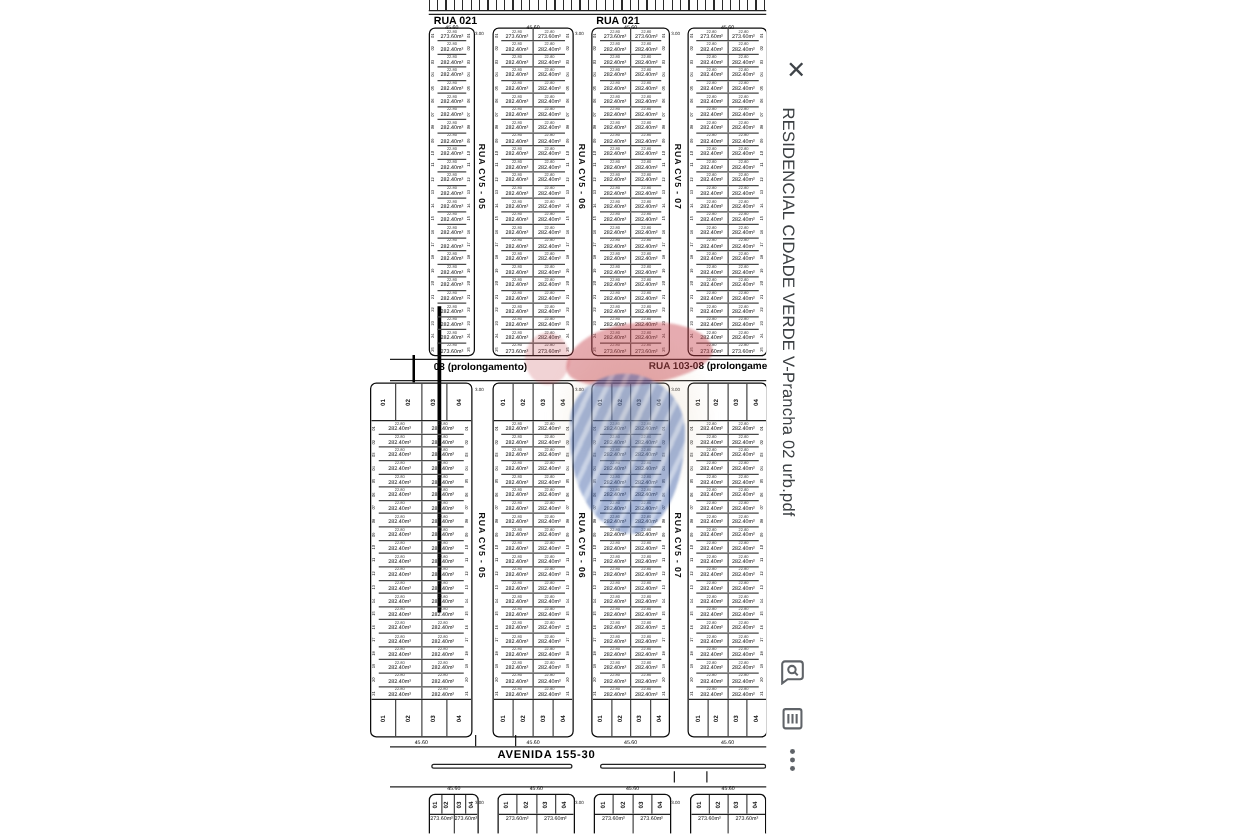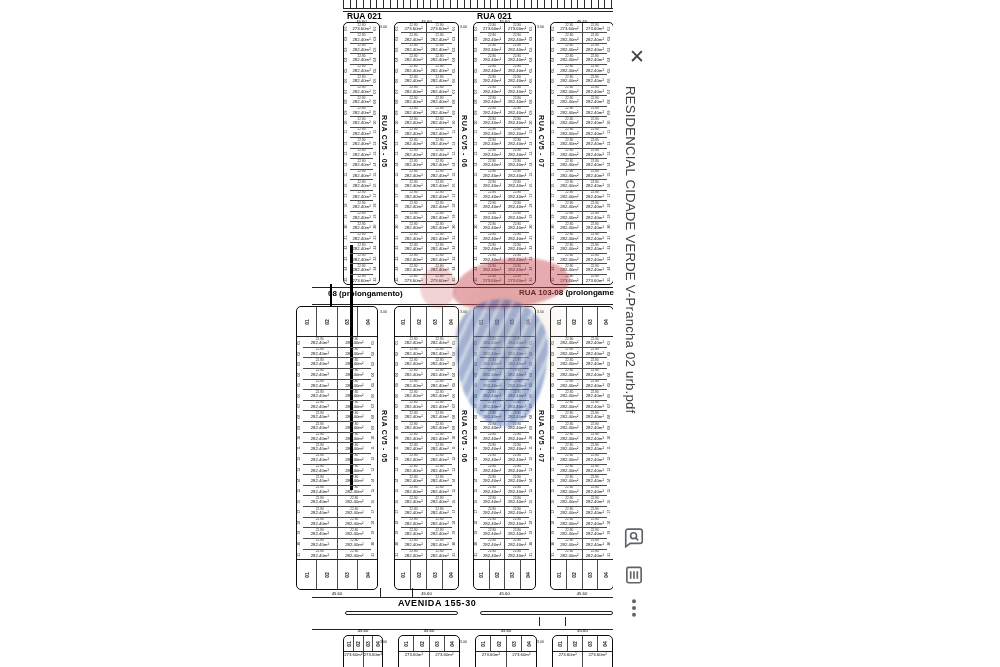--- a/index.html
+++ b/index.html
@@ -28,21 +28,21 @@
   .nrow.bot{border-bottom:none;border-top:0.9px solid #222;}
   .ncell{flex:1;border-left:0.8px solid #4a4a4a;display:flex;align-items:center;justify-content:center;overflow:hidden;}
   .ncell:first-child{border-left:none;}
   .rot{transform:rotate(-90deg);font-size:5px;font-weight:700;color:#111;white-space:nowrap;}
   .dim{position:absolute;font-size:4.2px;color:#000;text-align:center;white-space:nowrap;z-index:2;}
   .gap3{position:absolute;font-size:3.6px;color:#222;z-index:2;}
   .vstreet{position:absolute;writing-mode:vertical-rl;font-size:7px;font-weight:700;letter-spacing:0.7px;color:#0d0d0d;white-space:nowrap;z-index:2;}
   .road-label{position:absolute;font-weight:700;color:#000;z-index:3;white-space:nowrap;}
   #rua021a{left:347px;top:11px;font-size:8.5px;}
   #rua021b{left:477px;top:11px;font-size:8.5px;}
-  #rua103L{left:328px;top:289px;font-size:8px;}
+  #rua103L{left:347px;top:289px;font-size:8px;}
   #rua103R{left:519px;top:288px;font-size:8px;width:95px;overflow:hidden;}
   #avenida{left:398px;top:598px;font-size:9px;letter-spacing:0.6px;}
   
   .wm{position:absolute;pointer-events:none;z-index:6;filter:blur(1px);}
   #wm-beige{left:436px;top:262px;width:140px;height:146px;filter:blur(2px);
     background:radial-gradient(ellipse,var(--wm-beige-t) 0%,rgba(220,200,170,0) 70%);}
   #wm-red{left:452px;top:258px;width:118px;height:50px;background:var(--wm-red);opacity:.42;
     border-radius:45% 55% 50% 50%/60% 60% 40% 40%;transform:rotate(-8deg);}
   #wm-red2{left:420px;top:266px;width:36px;height:42px;background:var(--wm-red);opacity:.22;border-radius:50%;}
   #wm-blue{left:456px;top:299px;width:92px;height:128px;opacity:.45;

